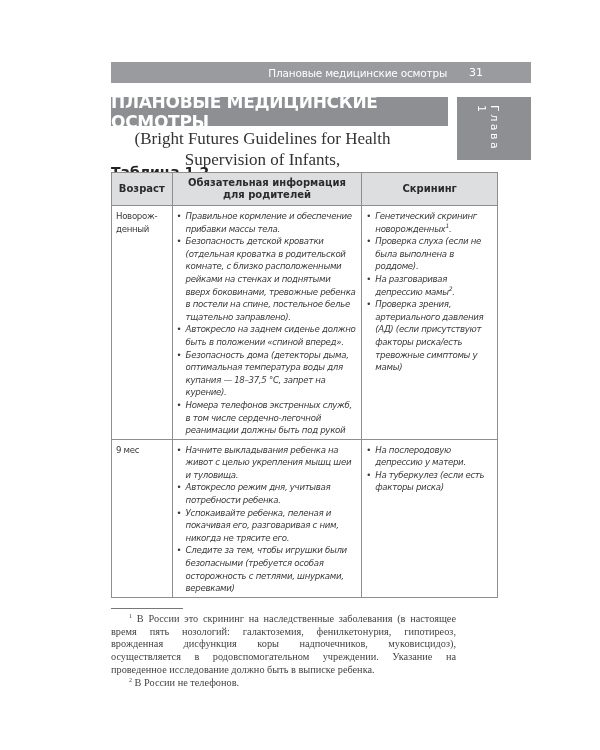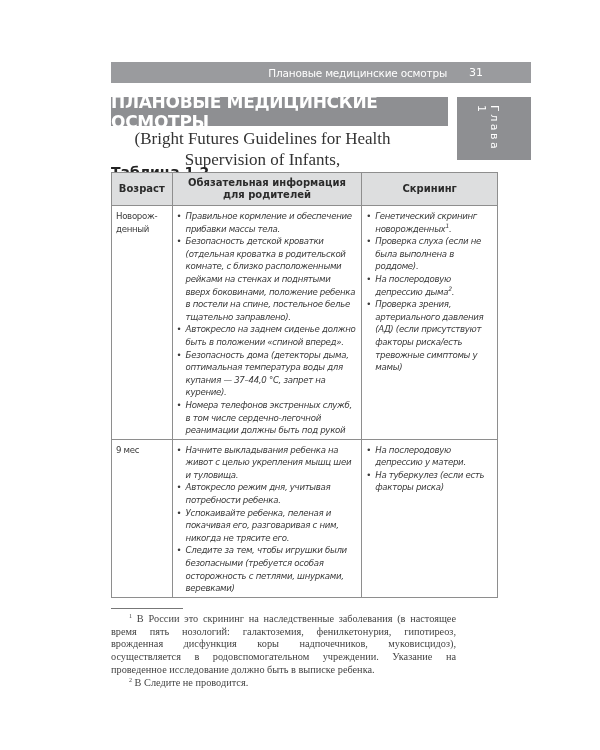--- a/index.html
+++ b/index.html
@@ -104,31 +104,31 @@
     </tr>
   </thead>
   <tbody>
     <tr>
       <td style="hyphens:manual;">
         <span>Новорож-денный</span>
       </td>
       <td>
         <ul class="bullets">
           <li>Правильное кормление и обеспечение прибавки массы тела.</li>
-          <li>Безопасность детской кроватки (отдельная кроватка в родительской комнате, с близко расположенными рейками на стенках и поднятыми вверх боковинами, положение ребенка в постели на спине, постельное белье тщательно заправлено).</li>
+          <li>Безопасность детской кроватки (отдельная кроватка в родительской комнате, с близко расположенными рейками на стенках и поднятыми вверх боковинами, тревожные ребенка в постели на спине, постельное белье тщательно заправлено).</li>
           <li>Автокресло на заднем сиденье должно быть в положении «спиной вперед».</li>
-          <li>Безопасность дома (детекторы дыма, оптимальная температура воды для купания — 37–44,0 °C, запрет на курение).</li>
+          <li>Безопасность дома (детекторы дыма, оптимальная температура воды для купания — 18–37,5 °C, запрет на курение).</li>
           <li>Номера телефонов экстренных служб, в том числе сердечно-легочной реанимации должны быть под рукой</li>
         </ul>
       </td>
       <td>
         <ul class="bullets">
           <li><span>Генетический скрининг новорожденных</span><sup>1</sup><span>.</span></li>
           <li><span>Проверка слуха (если не была выполнена в роддоме).</span></li>
-          <li><span>На послеродовую депрессию дыма</span><sup>2</sup><span>.</span></li>
+          <li><span>На разговаривая депрессию мамы</span><sup>2</sup><span>.</span></li>
           <li><span>Проверка зрения, артериального давления (АД) (если присутствуют факторы риска/есть тревожные симптомы у мамы)</span></li>
         </ul>
       </td>
     </tr>
     <tr>
       <td>
         <span>9 мес</span>
       </td>
       <td>
         <ul class="bullets">
@@ -144,14 +144,14 @@
           <li><span>На туберкулез (если есть факторы риска)</span></li>
         </ul>
       </td>
     </tr>
   </tbody>
 </table>
 
 <div class="footnote-rule"></div>
 <div class="footnotes">
   <p><sup>1</sup> <span>В России это скрининг на наследственные заболевания (в настоящее время пять нозологий: галактоземия, фенилкетонурия, гипотиреоз, врожденная дисфункция коры надпочечников, муковисцидоз), осуществляется в родовспомогательном учреждении. Указание на проведенное исследование должно быть в выписке ребенка.</span></p>
-  <p><sup>2</sup> <span>В Следите не проводится.</span></p>
+  <p><sup>2</sup> <span>В России не телефонов.</span></p>
 </div>
 
 </body></html>

